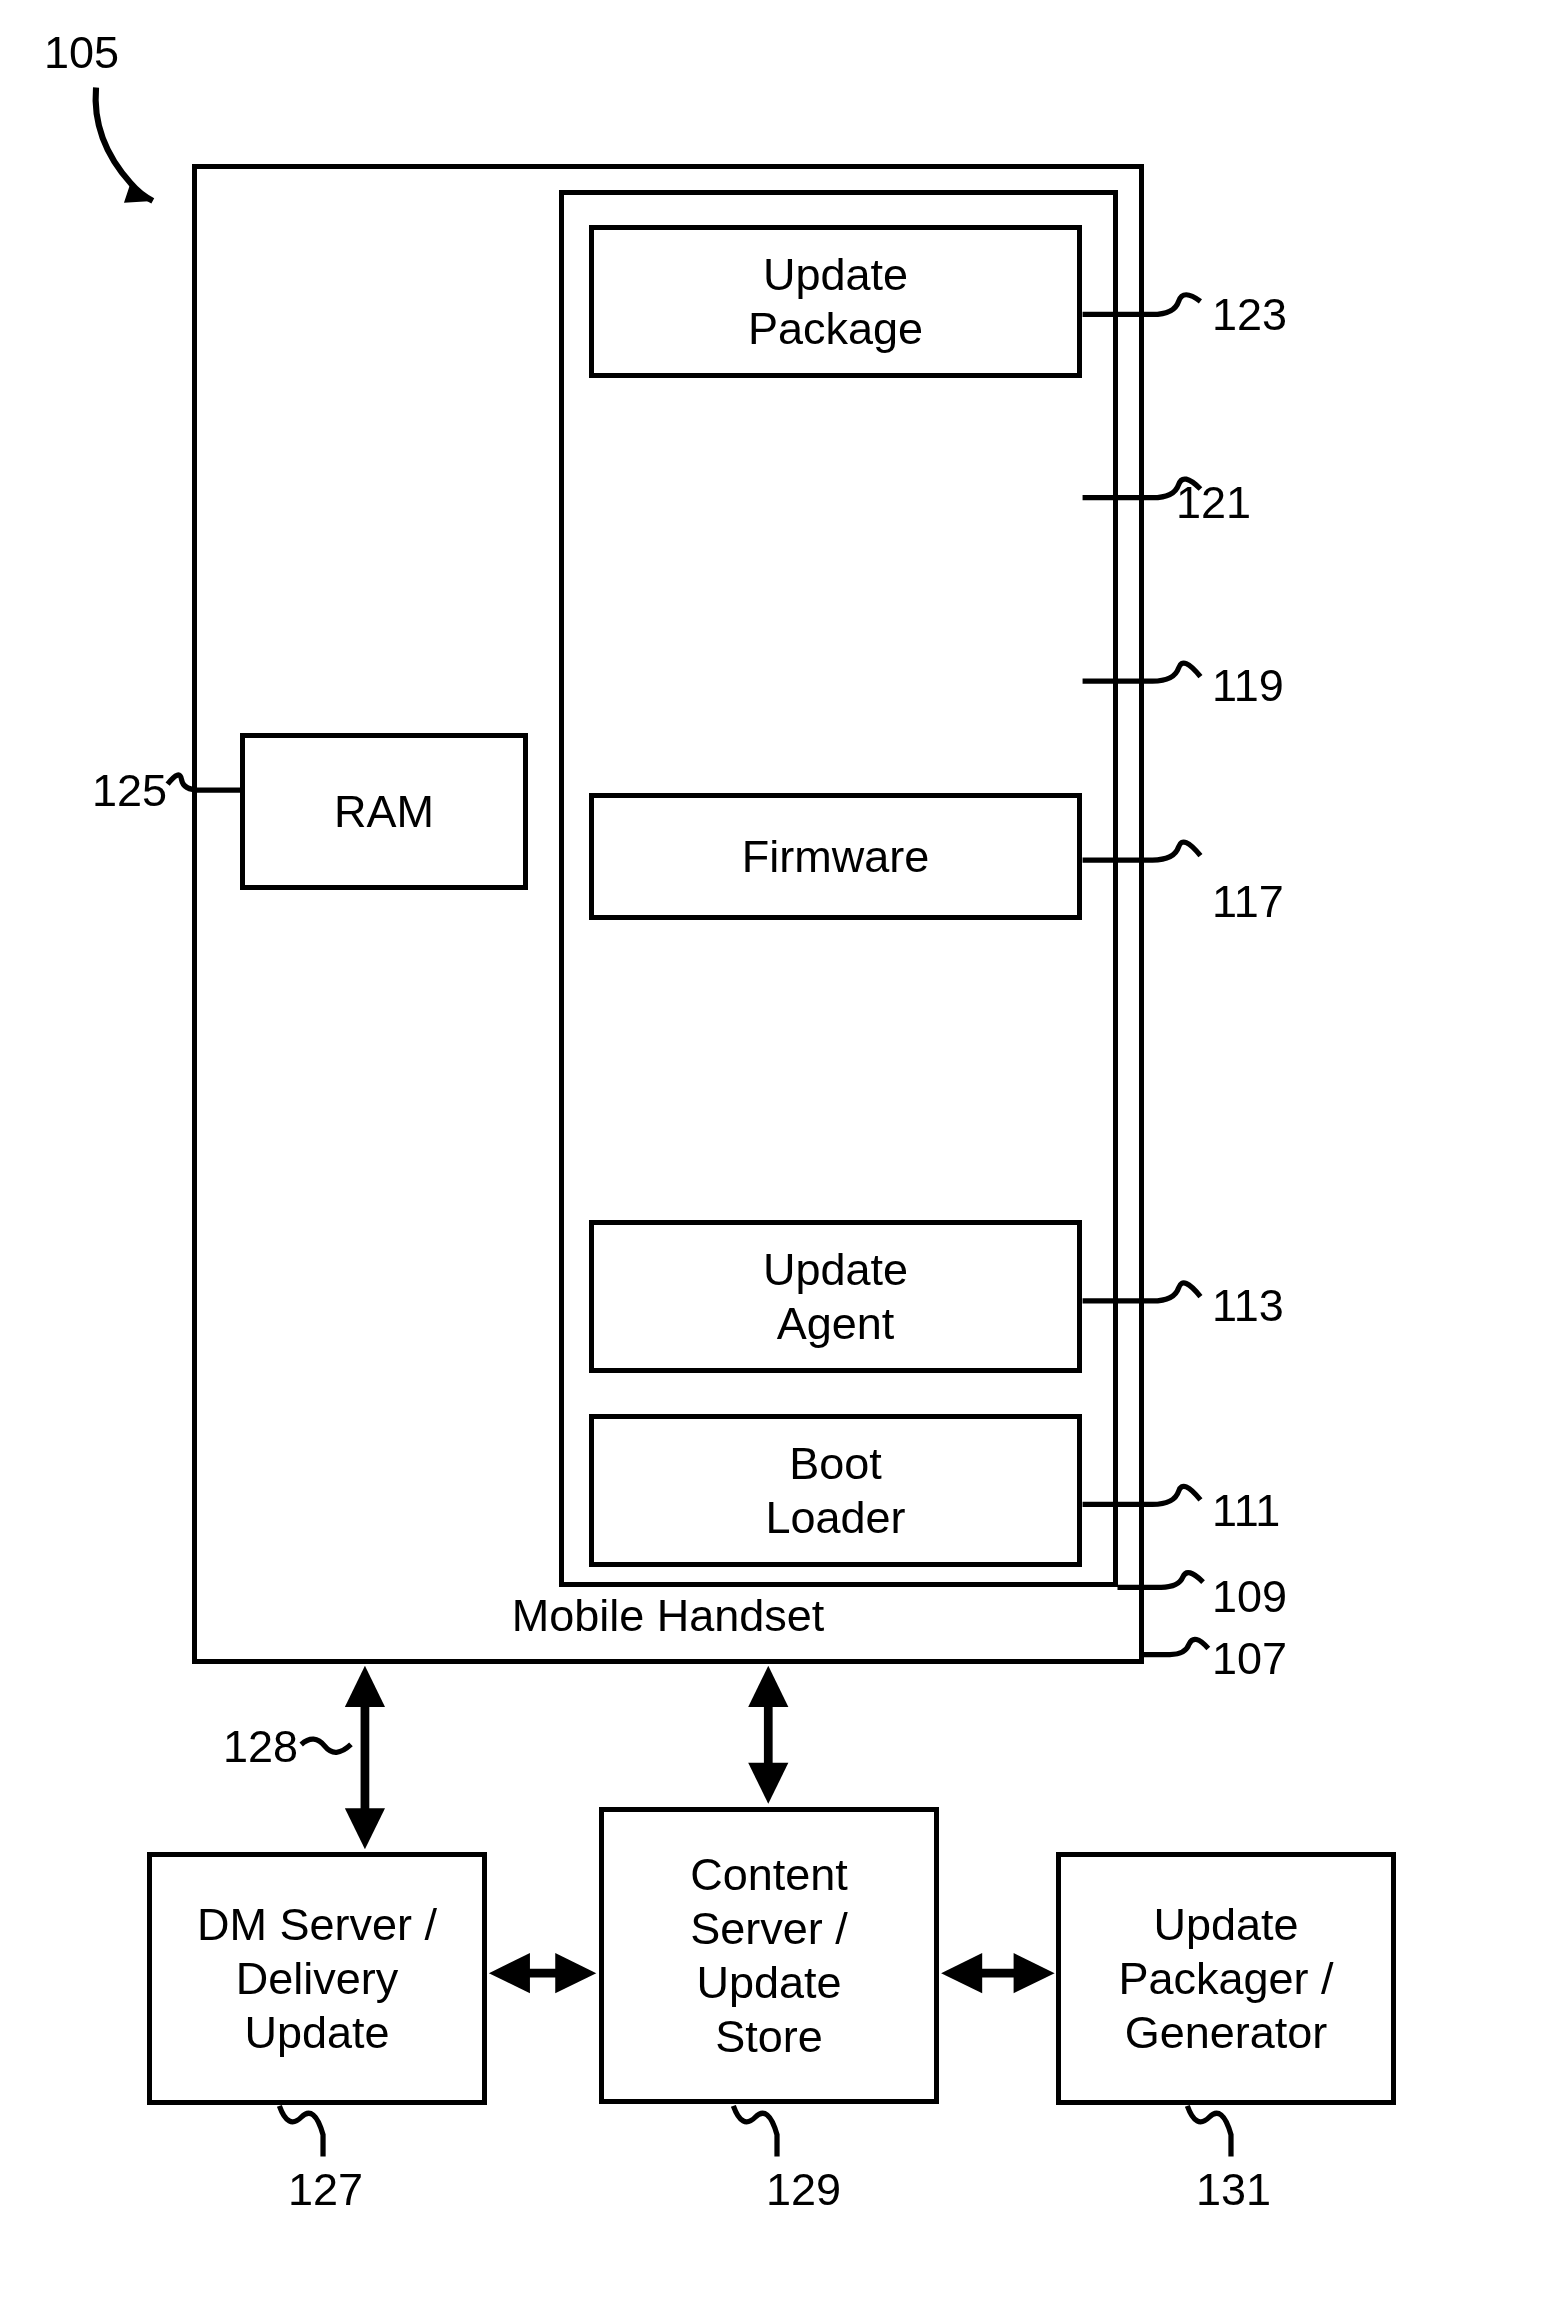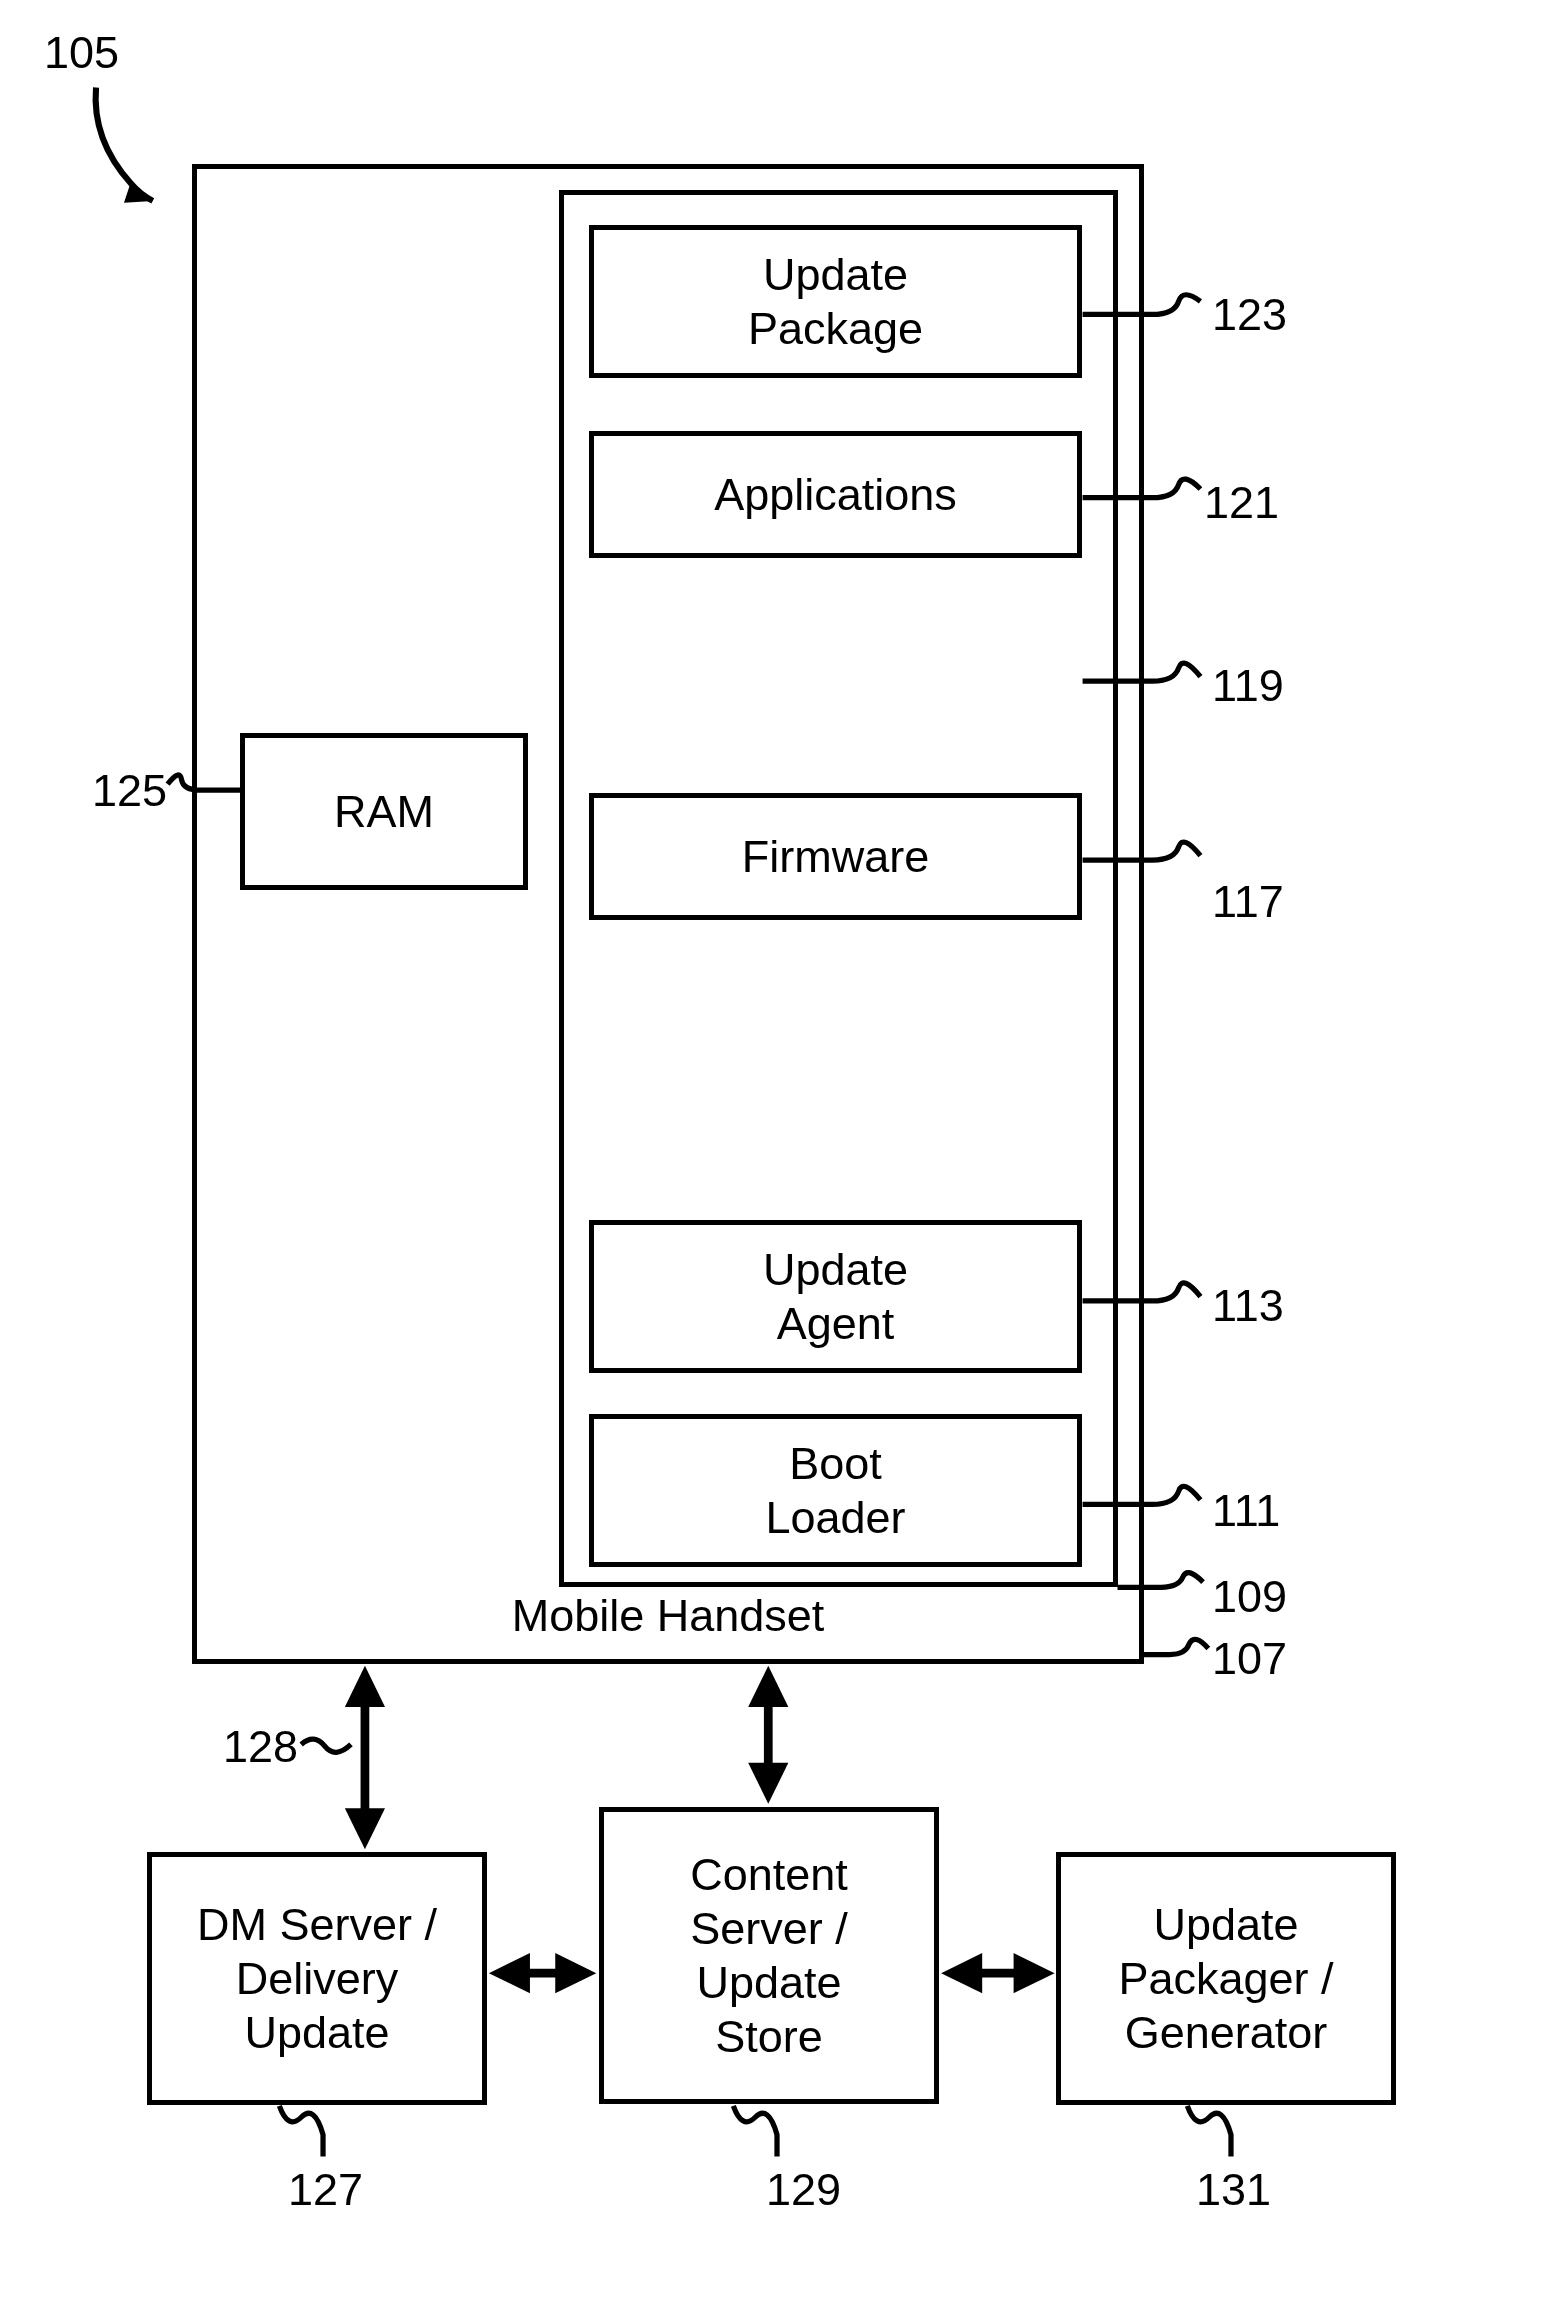--- a/index.html
+++ b/index.html
@@ -63,23 +63,20 @@
     <span>RAM</span>
   </div>
 
   <div class="box" style="left:589px; top:225px; width:493px; height:153px;">
     <div>
       <span>Update</span><br>
       <span>Package</span>
     </div>
   </div>
 
-  <div class="box" style="left:589px; top:431px; width:493px; height:127px;">
-    <span>Applications</span>
-  </div>
 
 
   <div class="box" style="left:589px; top:793px; width:493px; height:127px;">
     <span>Firmware</span>
   </div>
 
   <div class="box" style="left:589px; top:1220px; width:493px; height:153px;">
     <div>
       <span>Update</span><br>
       <span>Agent</span>
@@ -112,21 +109,21 @@
 
   <div class="box" style="left:1056px; top:1852px; width:340px; height:253px;">
     <div>
       <span>Update</span><br>
       <span>Packager /</span><br>
       <span>Generator</span>
     </div>
   </div>
 
   <div class="label" style="left:1212px; top:288px;">123</div>
-  <div class="label" style="left:1204px; top:476px;">121</div>
+  <div class="label" style="left:1176px; top:476px;">121</div>
   <div class="label" style="left:1212px; top:659px;">119</div>
   <div class="label" style="left:1212px; top:838px;margin-top:37px;">117</div>
   <div class="label" style="left:1212px; top:1279px;">113</div>
   <div class="label" style="left:1212px; top:1484px;">111</div>
   <div class="label" style="left:1212px; top:1570px;">109</div>
   <div class="label" style="left:1212px; top:1632px;">107</div>
 
   <div class="label" style="left:92px; top:764px;">125</div>
 
   <div class="label" style="left:223px; top:1720px;">128</div>

